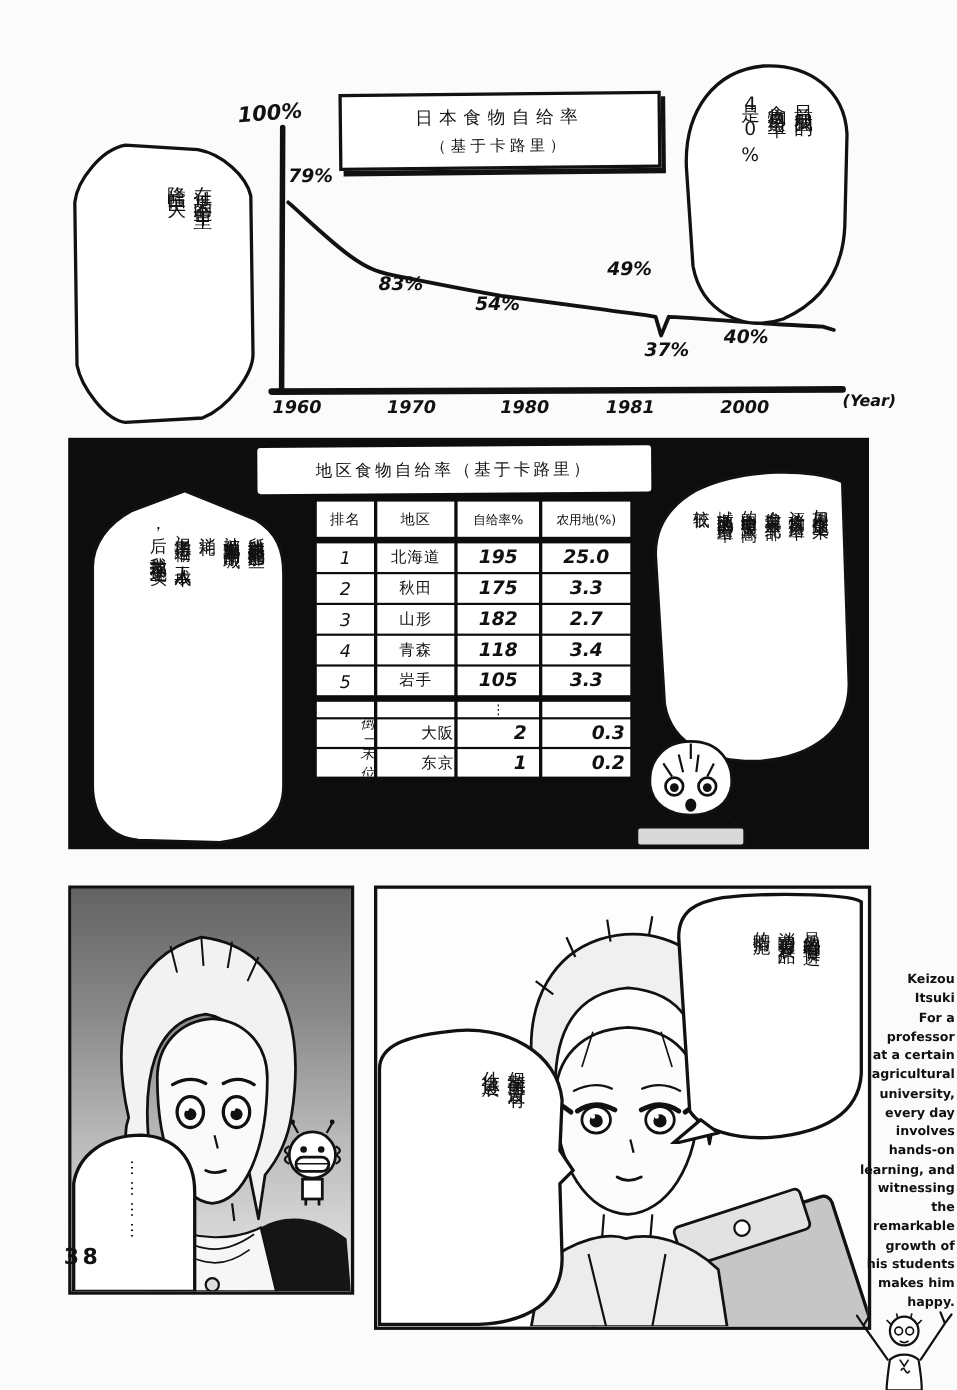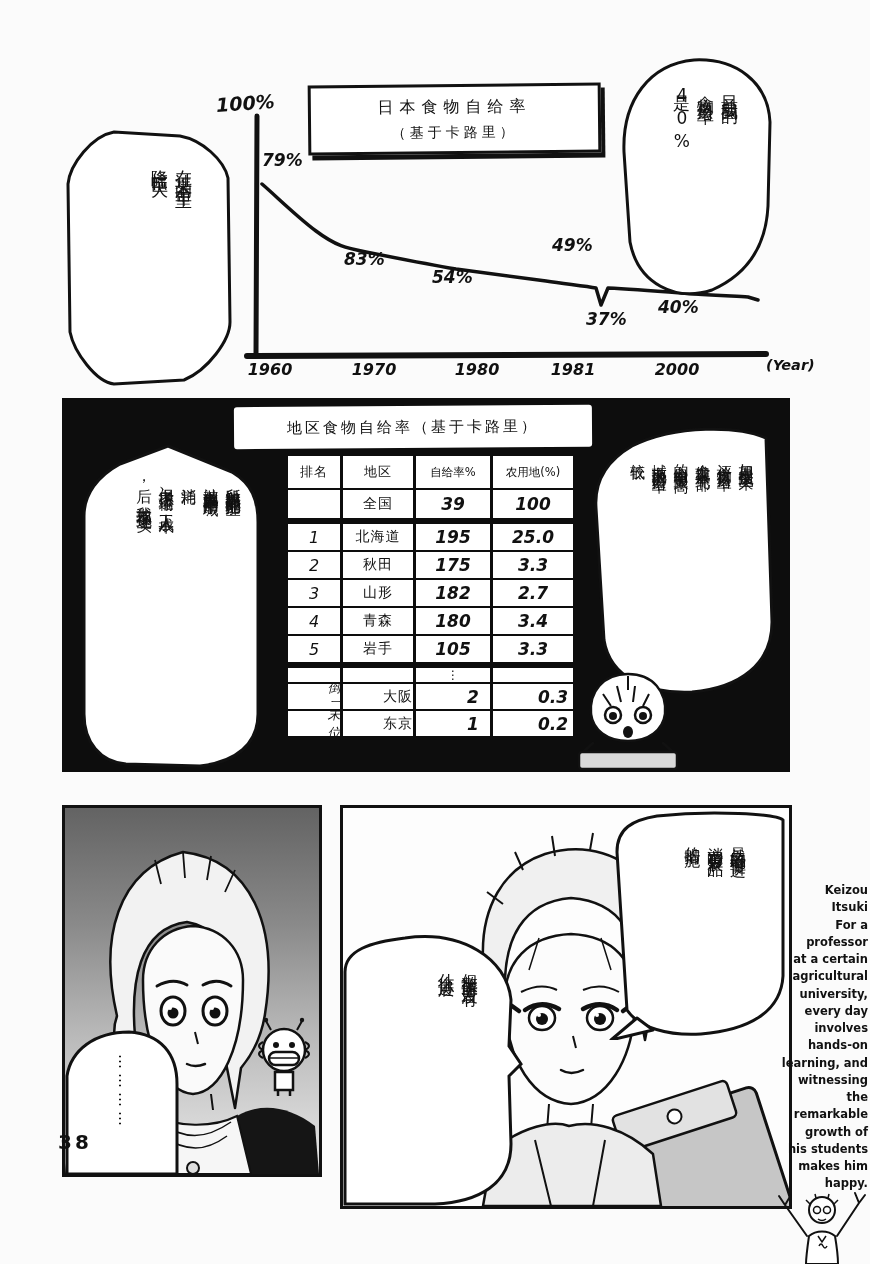--- a/index.html
+++ b/index.html
@@ -133,26 +133,20 @@
 
     <div class="table-title">地区食物自给率（基于卡路里）</div>
 
     <div class="rtable">
       <div class="t-row t-head first">
         <div class="t-cell">排名</div>
         <div class="t-cell">地区</div>
         <div class="t-cell small">自给率%</div>
         <div class="t-cell small">农用地(%)</div>
       </div>
-      <div class="t-row r-nat">
-        <div class="t-cell c-rank"></div>
-        <div class="t-cell c-region">全国</div>
-        <div class="t-cell c-num">39</div>
-        <div class="t-cell c-num">100</div>
-      </div>
       <div class="t-row r-data gap">
         <div class="t-cell c-rank">1</div>
         <div class="t-cell c-region">北海道</div>
         <div class="t-cell c-num">195</div>
         <div class="t-cell c-num">25.0</div>
       </div>
       <div class="t-row r-data">
         <div class="t-cell c-rank">2</div>
         <div class="t-cell c-region">秋田</div>
         <div class="t-cell c-num">175</div>
@@ -160,21 +154,21 @@
       </div>
       <div class="t-row r-data">
         <div class="t-cell c-rank">3</div>
         <div class="t-cell c-region">山形</div>
         <div class="t-cell c-num">182</div>
         <div class="t-cell c-num">2.7</div>
       </div>
       <div class="t-row r-data">
         <div class="t-cell c-rank">4</div>
         <div class="t-cell c-region">青森</div>
-        <div class="t-cell c-num">180</div>
+        <div class="t-cell c-num">118</div>
         <div class="t-cell c-num">3.4</div>
       </div>
       <div class="t-row r-data">
         <div class="t-cell c-rank">5</div>
         <div class="t-cell c-region">岩手</div>
         <div class="t-cell c-num">105</div>
         <div class="t-cell c-num">3.3</div>
       </div>
       <div class="t-row r-dots gap">
         <div class="t-cell"></div>

